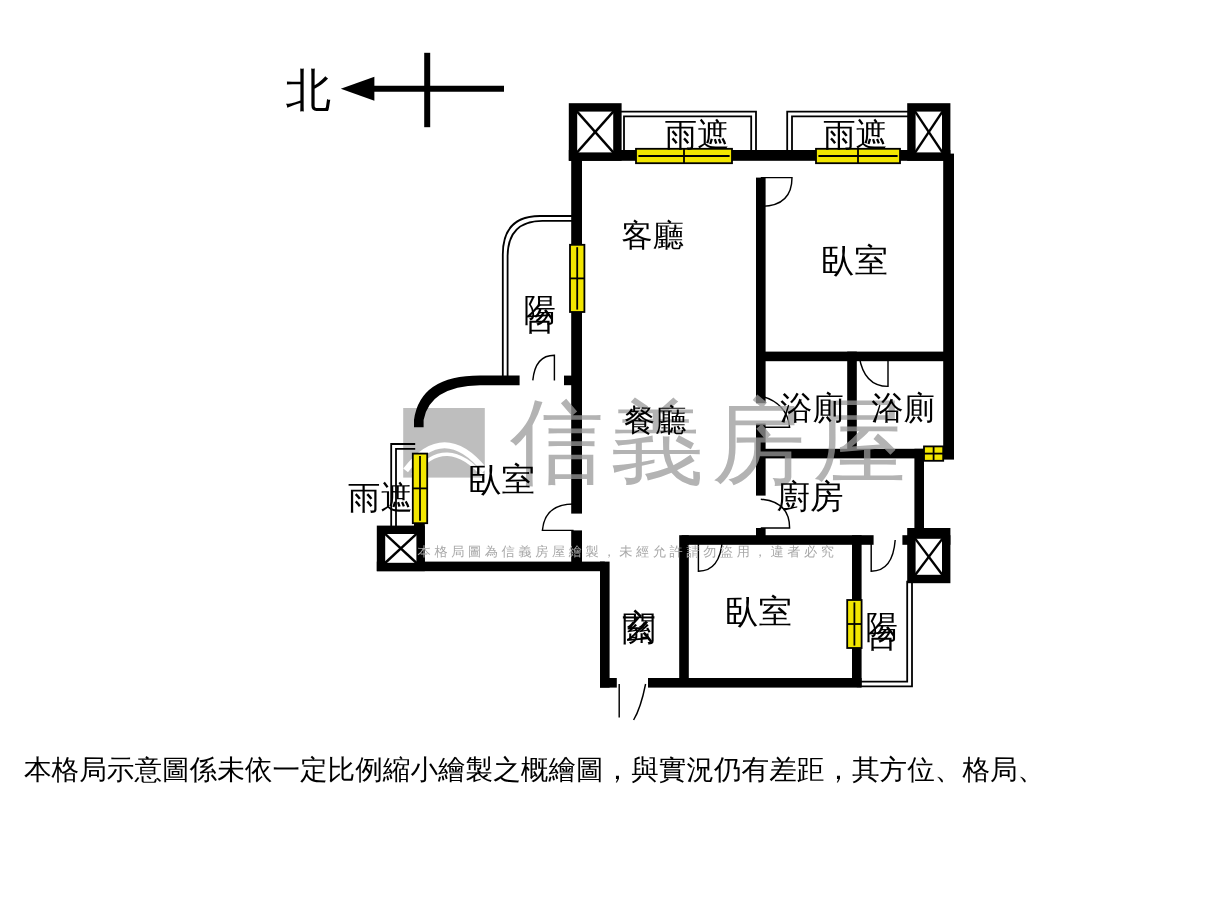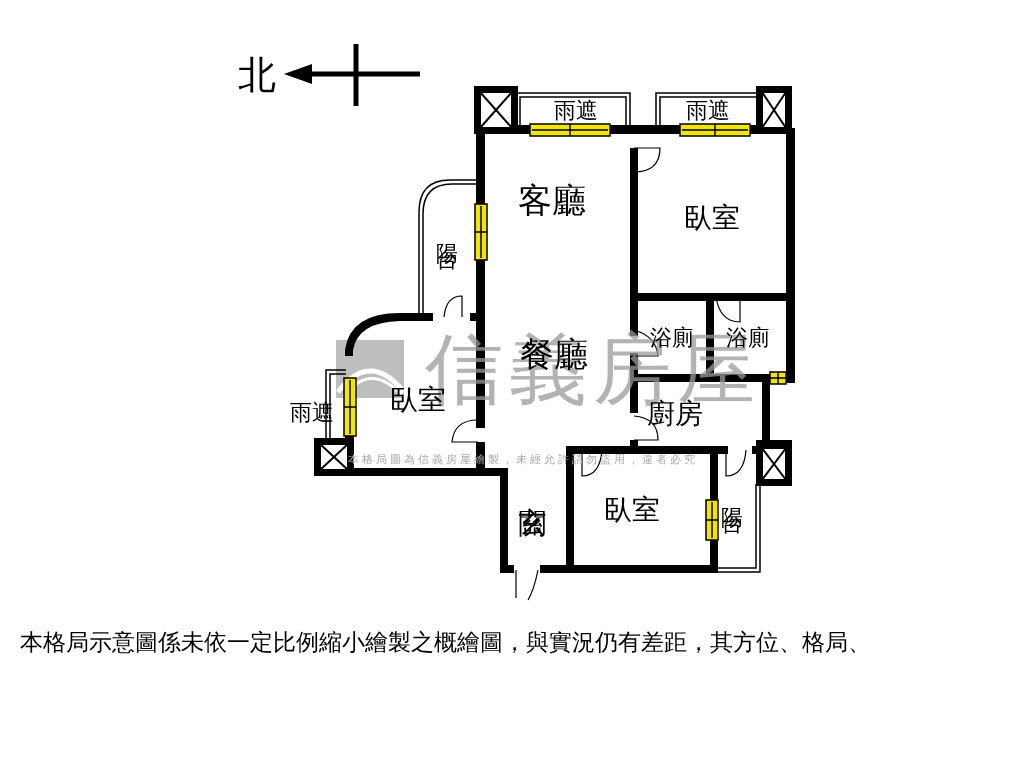--- a/index.html
+++ b/index.html
@@ -1,22 +1,22 @@
 <!DOCTYPE html>
 <html><head>
 <meta charset="utf-8">
 <style>
   html, body { margin:0; padding:0; background:#ffffff; }
   body { width:1024px; height:768px; position:relative; overflow:hidden;
          font-family: "DejaVu Serif", "Liberation Serif", serif; }
   #plan { position:absolute; left:0; top:0; width:1024px; height:610px; }
   .lbl { position:absolute; color:#000; white-space:nowrap; line-height:1; }
-  .lbl-lg { font-size:34px;font-family:Liberation Serif, serif; }
+  .lbl-lg { font-size:26px; }
   .lbl-md { font-size:28px; }
-  .lbl-sm { font-size:22px; }
+  .lbl-sm { font-size:27px; }
   .vert { writing-mode: vertical-rl; text-orientation: upright; letter-spacing:4px; }
   .wm-text { position:absolute; left:348px; top:412px; font-size:11px; color:#a8a8a8;
              letter-spacing:3px; font-family:"DejaVu Sans", sans-serif; white-space:nowrap;margin-top:40px; }
   .wm-big { position:absolute; left:425px; top:330px; font-size:78px; color:#9a9a9a; opacity:0.75;
             letter-spacing:6px; font-family:"DejaVu Sans", sans-serif; line-height:1; }
   #disclaimer { position:absolute; left:20px; top:627px; width:1020px; font-size:23px; line-height:31px;
                 color:#000; }
   #disclaimer div { white-space:nowrap; }
   .north { position:absolute; left:238px; top:56px; font-size:38px; line-height:1; }
 </style>

